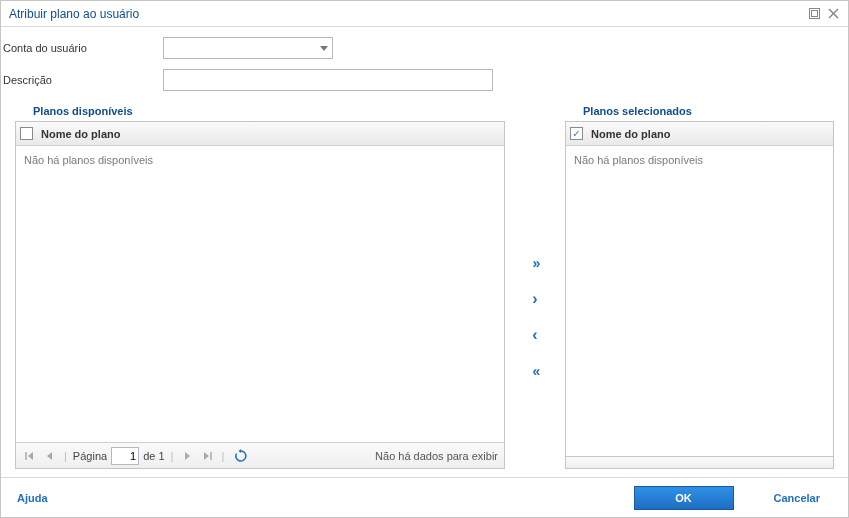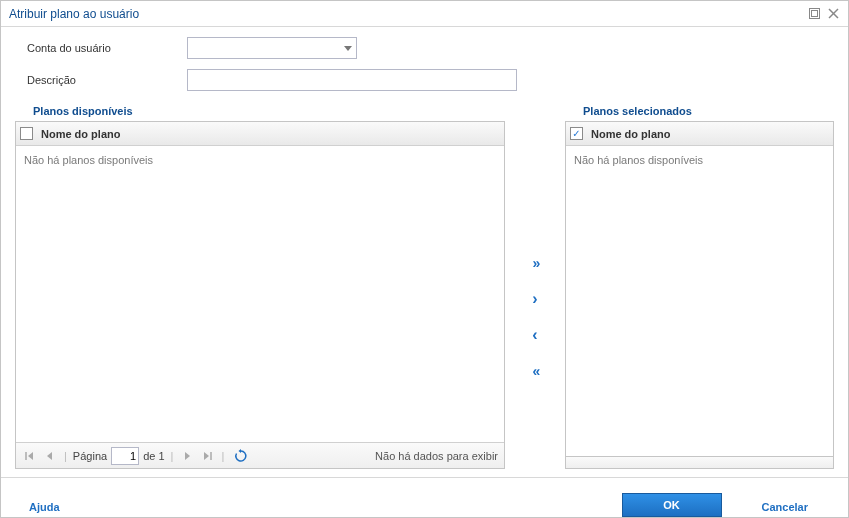--- a/index.html
+++ b/index.html
@@ -2,21 +2,21 @@
 <html><head>
 <meta charset="utf-8">
 <style>
   * { box-sizing: border-box; margin: 0; padding: 0; font-family: Tahoma, Arial, sans-serif; font-size: 11px; }
   body { background: #f8f8f8; }
   .dialog { width: 849px; height: 518px; background: #fff; border: 1px solid #c5c5c5; display: flex; flex-direction: column; }
   .dlg-header { display: flex; align-items: center; justify-content: space-between; border-bottom: 1px solid #d8d8d8; padding: 4px 8px; height: 26px; }
   .dlg-title { color: #104d8f; font-weight: normal; font-size: 12px; }
   .dlg-header-icons { display: flex; gap: 6px; }
   .hdr-icon { width: 13px; height: 13px; display: flex; align-items: center; justify-content: center; cursor: pointer; color: #666; }
-  .form-area { padding: 10px 14px 4px 26px; }
+  .form-area { padding: 10px 14px 4px 2px; }
   .form-row { display: flex; align-items: center; margin-bottom: 10px; }
   .form-label { width: 160px; color: #333; }
   .combo { width: 170px; height: 22px; border: 1px solid #b5b8c8; display: flex; align-items: center; justify-content: flex-end; padding-right: 4px; background: #fff; cursor: pointer; }
   .combo-arrow { width: 0; height: 0; border-left: 4px solid transparent; border-right: 4px solid transparent; border-top: 5px solid #777; }
   .textinput { width: 330px; height: 22px; border: 1px solid #b5b8c8; padding: 2px 4px; }
   .lists-area { display: flex; padding: 0 14px 8px 14px; flex: 1; min-height: 0; }
   .panel { display: flex; flex-direction: column; min-height: 0; }
   .panel.left { width: 490px; }
   .panel.right { flex: 1; }
   .panel-title { color: #104d8f; font-weight: bold; font-size: 11px; margin-bottom: 4px; padding-left: 2px; margin-left: 16px; }
@@ -30,21 +30,21 @@
   .pg-btn { width:16px; height:16px; display:flex; align-items:center; justify-content:center; color:#999; cursor:pointer; }
   .pg-sep { color:#bbb; margin:0 2px; }
   .pg-label { color:#444; }
   .pg-input { width:28px; height:18px; border:1px solid #b5b8c8; text-align:right; padding:0 2px; }
   .refresh { color:#1f6fc2; cursor:pointer; margin-left:4px; display:flex; align-items:center; }
   .footer-status { margin-left:auto; color:#555; }
   .transfer-col { width: 60px; display:flex; flex-direction:column; align-items:center; justify-content:center; gap:14px; padding-top:60px; }
   .tbtn { width:22px; height:22px; display:flex; align-items:center; justify-content:center; color:#1f6fc2; font-weight:bold; cursor:pointer; font-size:16px; }
   .tbtn.double { font-size:14px; letter-spacing:-3px; }
   .panel.right .grid + .slim-footer { height:12px; border:1px solid #c5c5c5; border-top:none; background:linear-gradient(#fafafa,#efefef); }
-  .dlg-footer { border-top:1px solid #d8d8d8; height:40px; display:flex; align-items:flex-end; padding:0 20px; }
+  .dlg-footer { border-top:1px solid #d8d8d8; height:40px; display:flex; align-items:center; padding:0 8px; }
   .link-btn { color:#1f6fc2; font-weight:bold; cursor:pointer; background:none; border:none; padding:4px 8px; }
   .spacer { flex:1; }
   .btn-primary { background:linear-gradient(#2f90e6,#1d6fc2); color:#fff; border:1px solid #185a9d; width:100px; height:24px; font-weight:bold; cursor:pointer; border-radius:0; }
   .link-cancel { color:#1f6fc2; font-weight:bold; cursor:pointer; background:none; border:none; padding:4px 20px; margin-left:20px; }
 </style>
 </head>
 <body>
 
 <div class="dialog">
 

